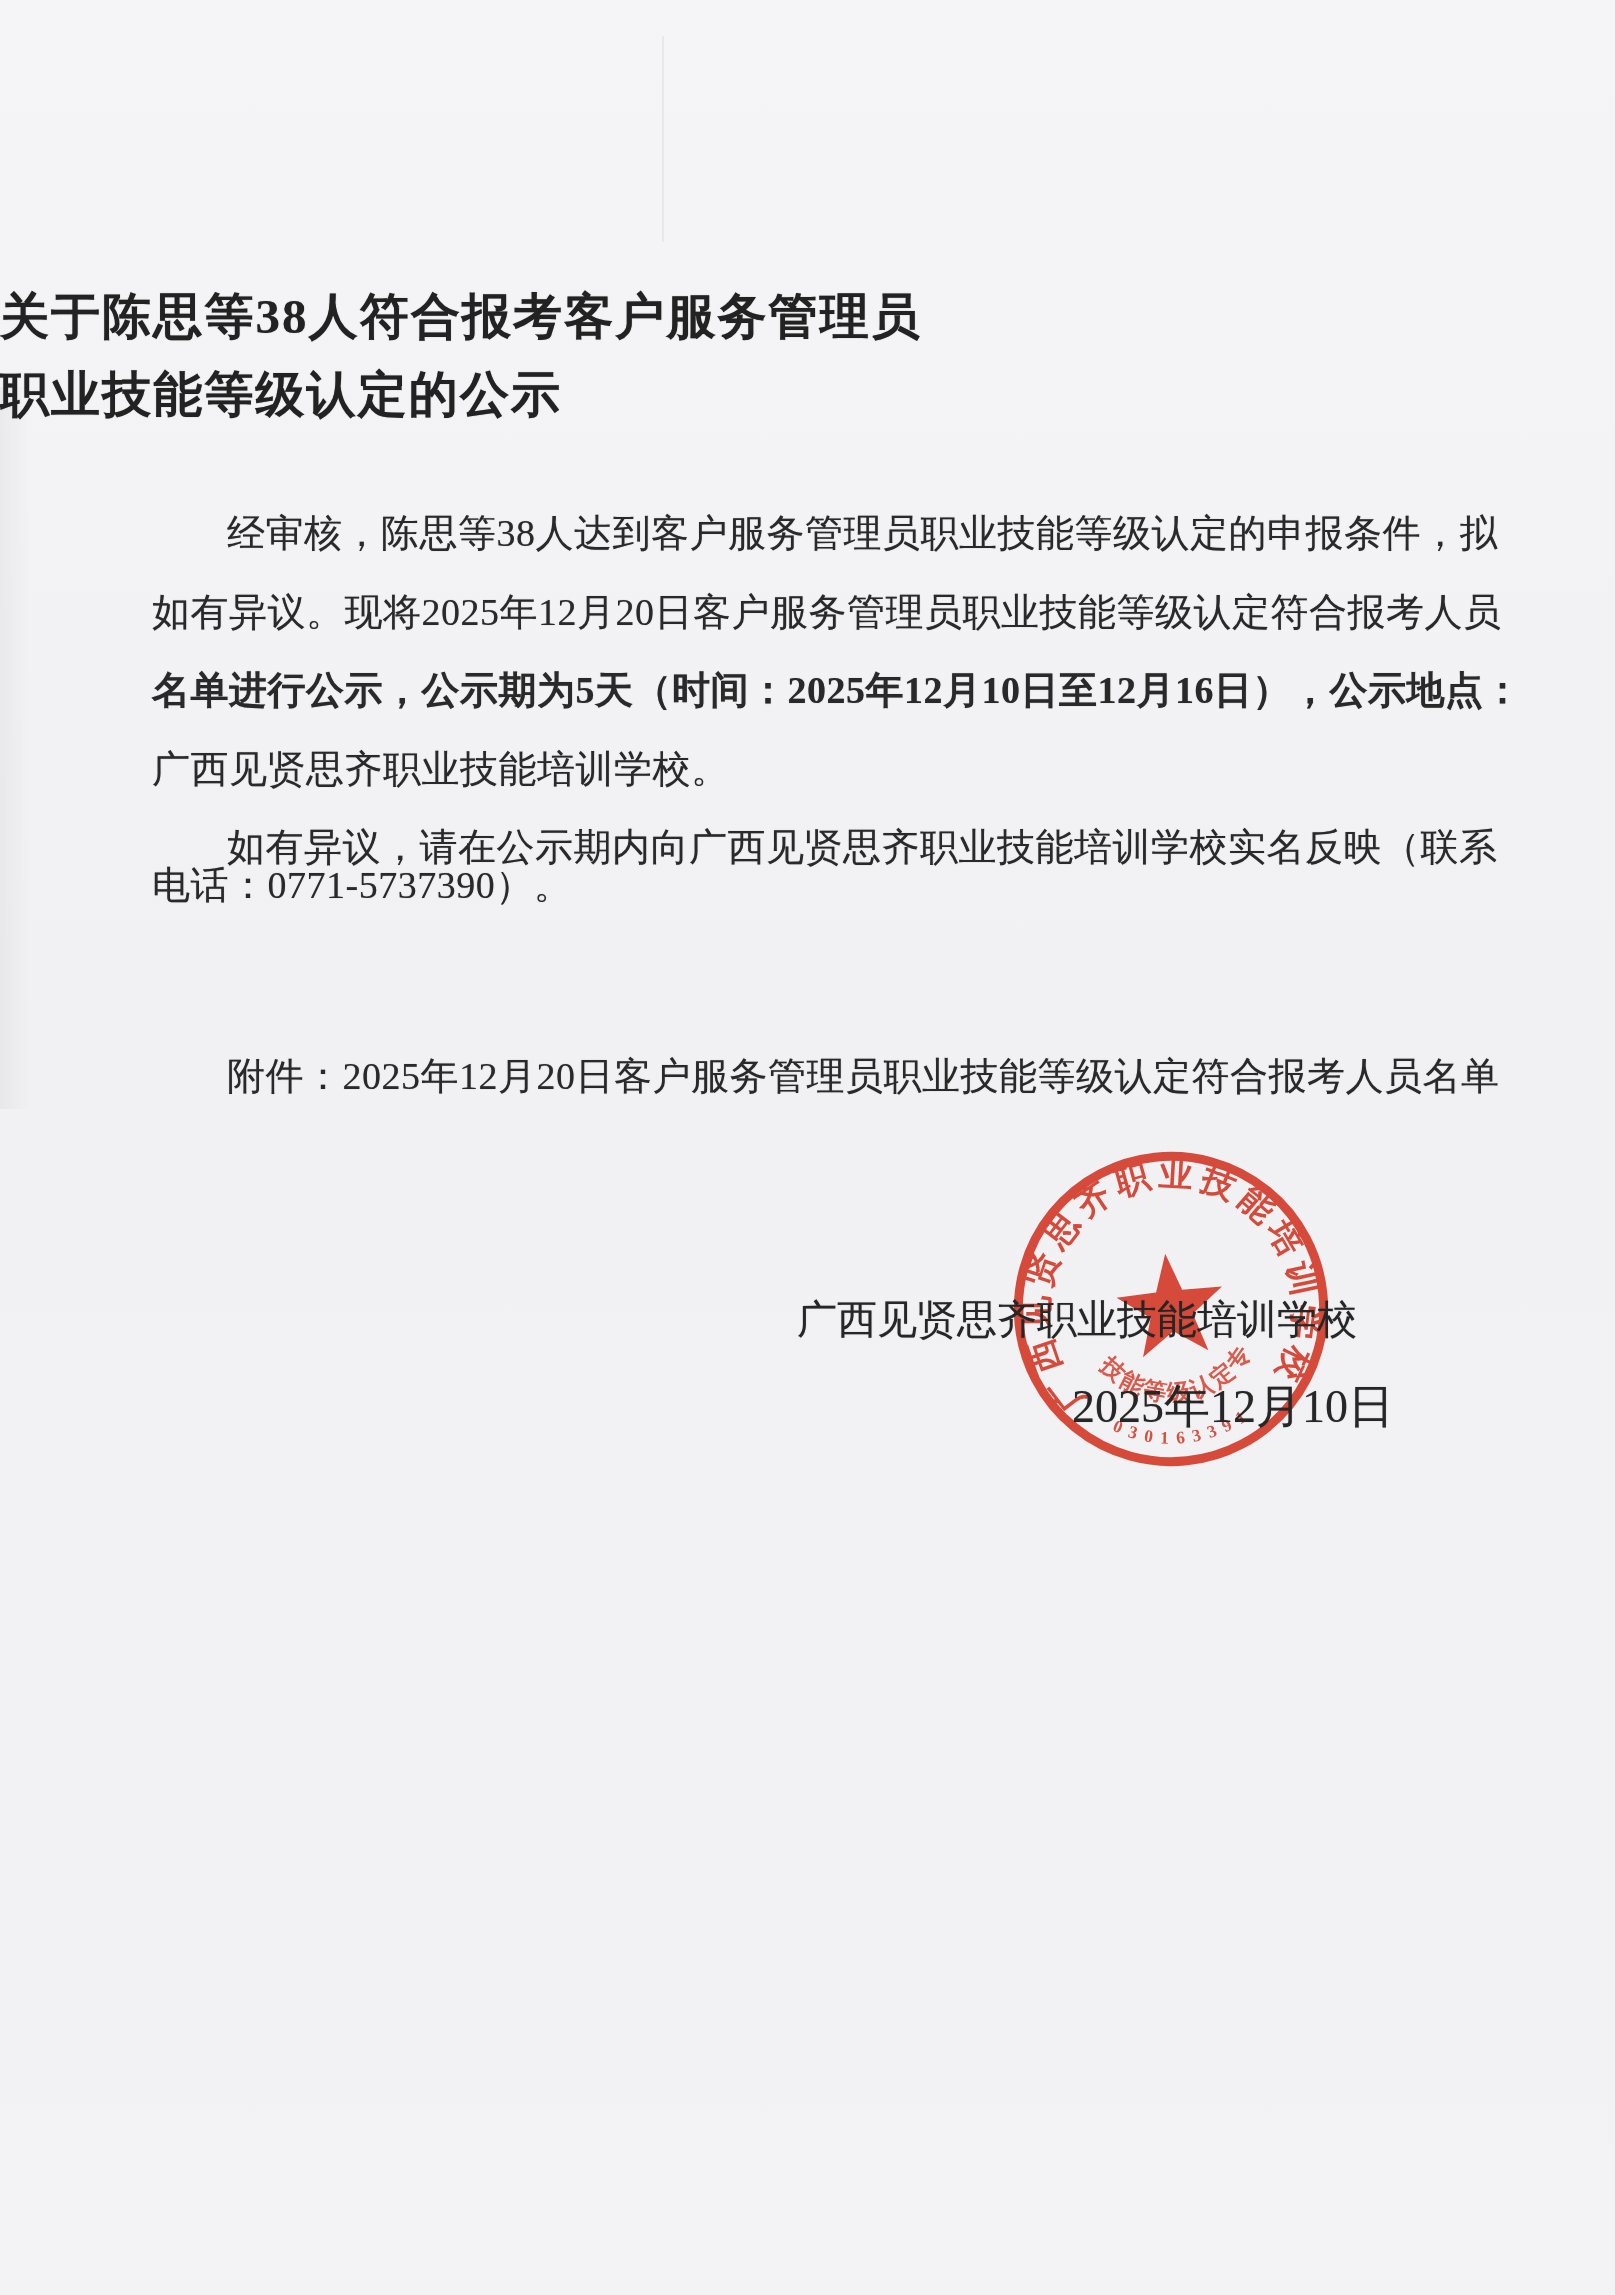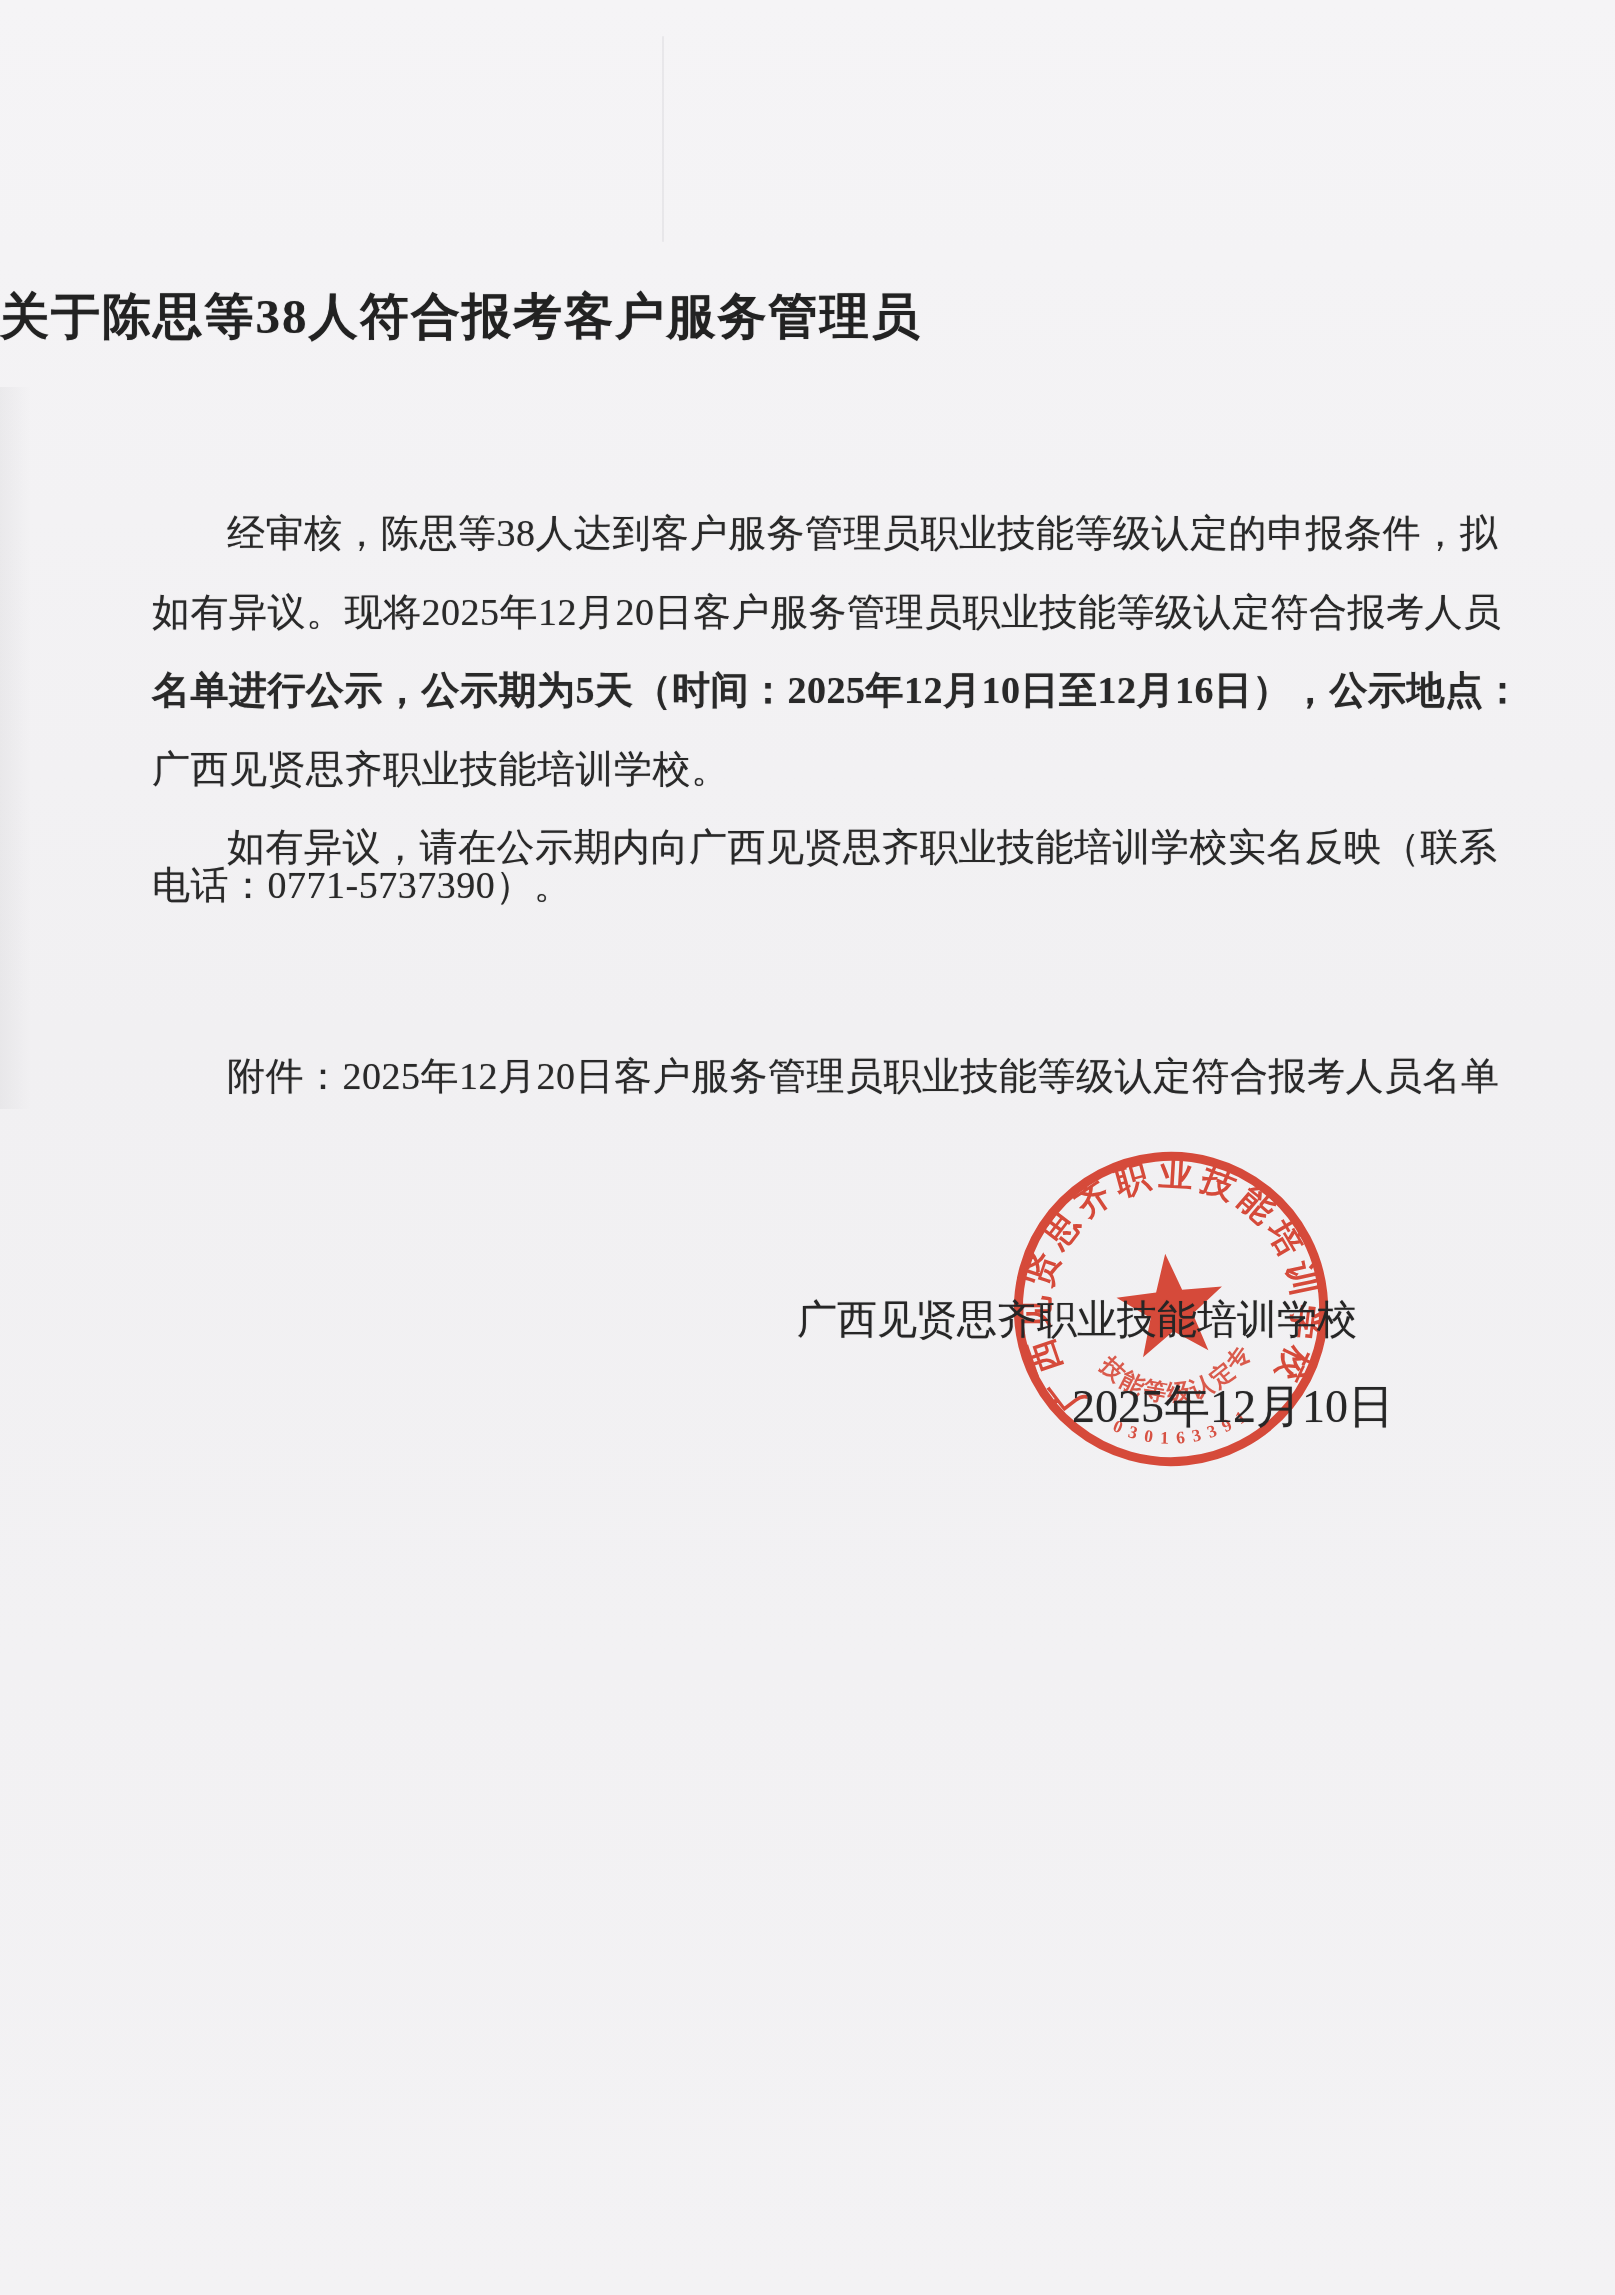--- a/index.html
+++ b/index.html
@@ -81,20 +81,21 @@
 </head>
 <body>
 
 <div class="page">
 
   <div class="crease"></div>
   <div class="smudge"></div>
 
   <div class="doc-title">
     <div>关于陈思等38人符合报考客户服务管理员</div>
+    <div>职业技能等级认定的公示</div>
   </div>
 
   <div class="line l-indent" style="top: 510px;">经审核，陈思等38人达到客户服务管理员职业技能等级认定的申报条件，拟</div>
   <div class="line l-flush" style="top: 589px;">如有异议。现将2025年12月20日客户服务管理员职业技能等级认定符合报考人员</div>
   <div class="line l-flush" style="top: 667px; font-weight: bold;">名单进行公示，公示期为5天（时间：2025年12月10日至12月16日），公示地点：</div>
   <div class="line l-flush" style="top: 746px;">广西见贤思齐职业技能培训学校。</div>
 
   <div class="line l-indent" style="top: 824px;">如有异议，请在公示期内向广西见贤思齐职业技能培训学校实名反映（联系</div>
   <div class="line l-flush" style="top: 862px;">电话：0771-5737390）。</div>
 

